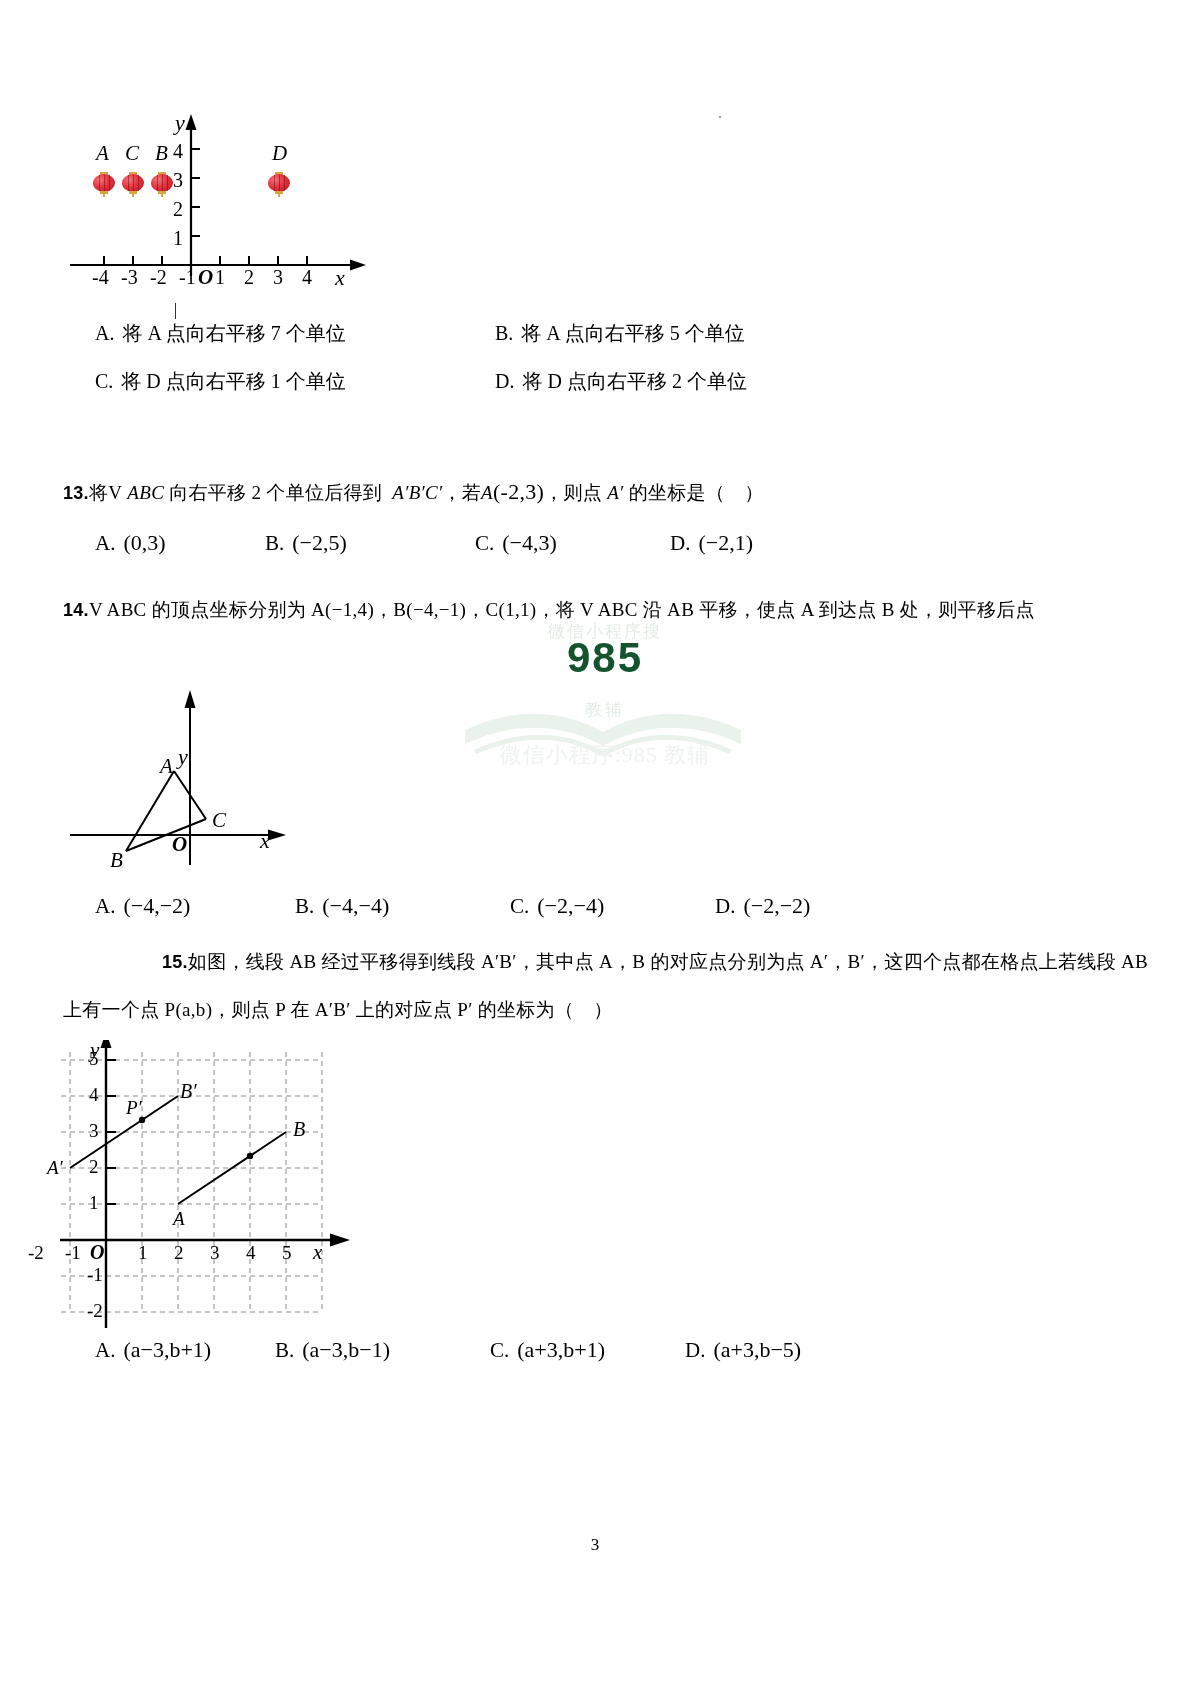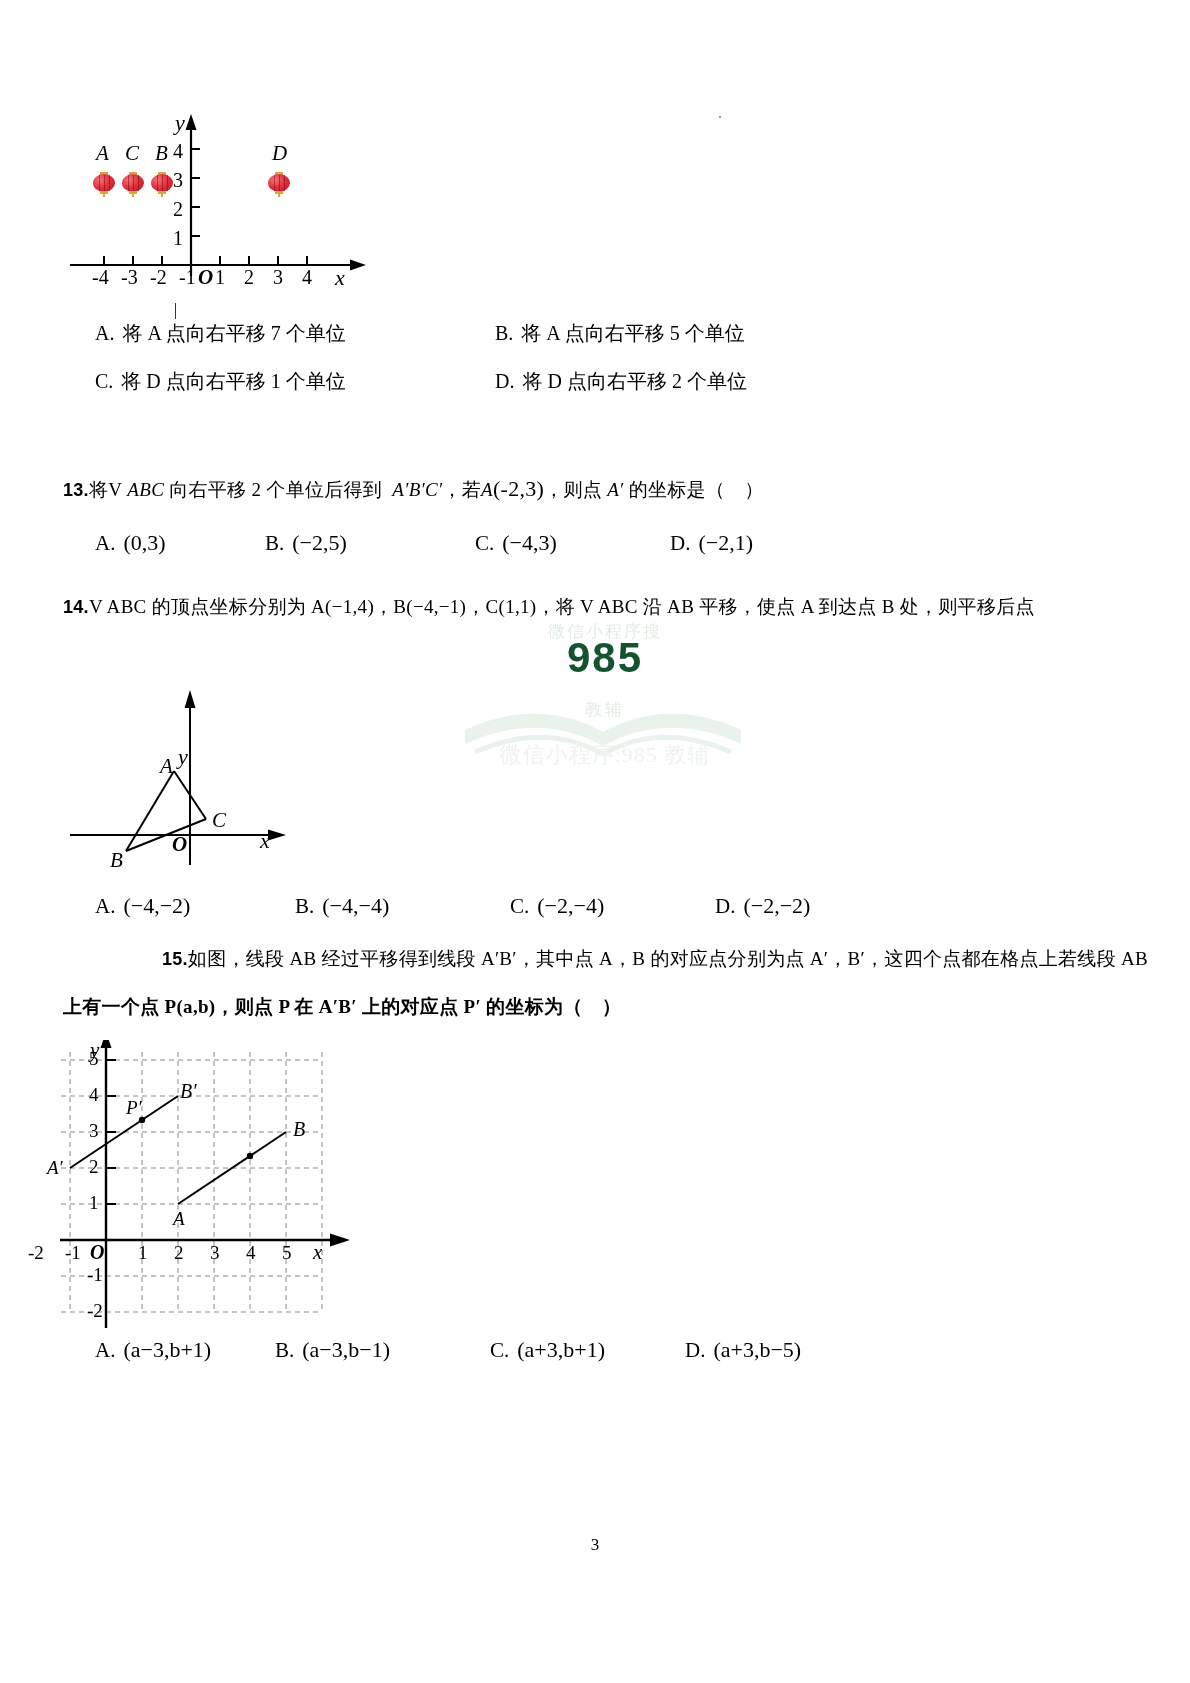--- a/index.html
+++ b/index.html
@@ -17,21 +17,21 @@
   .cn{font-family:"Liberation Sans", sans-serif;}
   .mi{font-family:"Liberation Serif", serif;font-style:italic;}
   .mn{font-family:"Liberation Serif", serif;}
 
   
   .opt-row{display:flex;align-items:baseline;}
   .opt{display:flex;align-items:baseline;white-space:nowrap;}
   .opt .lab{font-family:"Liberation Serif", serif;font-style:normal;margin-right:8px;}
   .opt .body{font-family:"Liberation Serif", serif;}
 
-  .qtext{font-size:19px;line-height:24px;letter-spacing:.3px;}
+  .qtext{font-size:19px;line-height:30px;letter-spacing:.3px;}
   .qtext .num{font-weight:bold;font-family:"Liberation Sans",sans-serif;font-size:18px;}
 
   
   .sect{
     font-family:"Liberation Sans", sans-serif;
     font-weight:bold;font-size:23px;letter-spacing:1px;
   }
 
   
   .pr{font-size:22px;}
@@ -286,21 +286,21 @@
     </div>
     <div class="opt">
       <span class="lab">D.</span>
       <span class="body pr">(−2,−2)</span>
     </div>
   </div>
 
   <div class="qtext" style="position:absolute;left:63px;top:947px;width:1085px;text-align:right;">
     <span class="num">15.</span><span>如图，线段 AB 经过平移得到线段 A′B′，其中点 A，B 的对应点分别为点 A′，B′，这四个点都在格点上若线段 AB</span>
   </div>
-  <div class="qtext" style="position:absolute;left:63px;top:995px;width:1085px;font-weight:bold;">上有一个点 P(a,b)，则点 P 在 A′B′ 上的对应点 P′ 的坐标为（　）</div>
+  <div class="qtext" style="position:absolute;left:63px;top:995px;width:1085px;">上有一个点 P(a,b)，则点 P 在 A′B′ 上的对应点 P′ 的坐标为（　）</div>
 
   <div class="fig3">
 
     <svg width="380" height="290" style="position:absolute;left:0;top:0;">
 
       <g stroke="#8a8a8a" stroke-width="1" stroke-dasharray="5,4">
         <line x1="-26" y1="12" x2="-26" y2="272"></line>
         <line x1="10" y1="12" x2="10" y2="272"></line>
         <line x1="82" y1="12" x2="82" y2="272"></line>
         <line x1="118" y1="12" x2="118" y2="272"></line>

